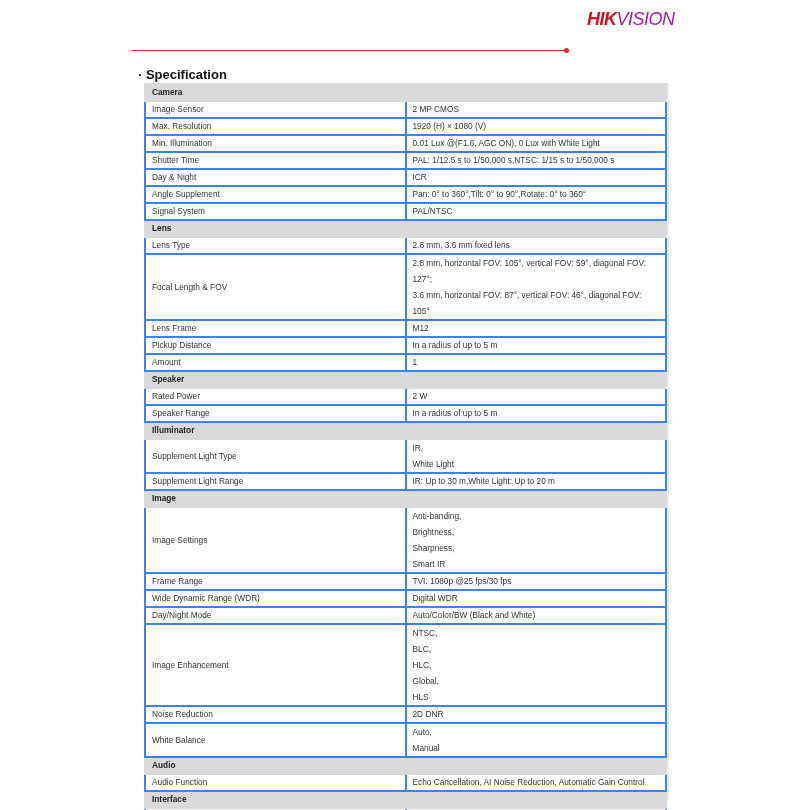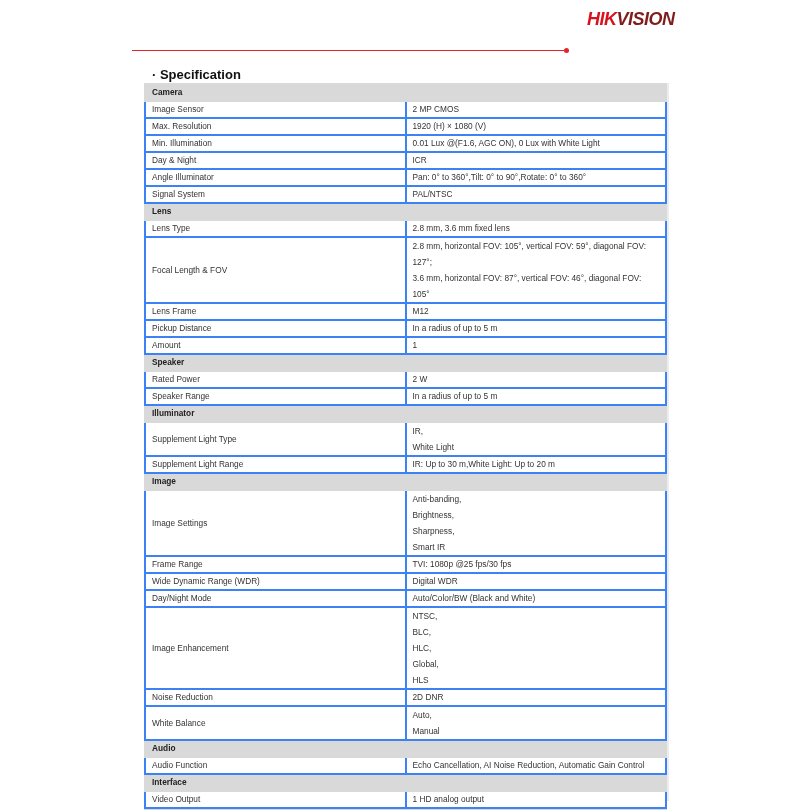--- a/index.html
+++ b/index.html
@@ -1,24 +1,24 @@
 <!DOCTYPE html>
 <html><head>
   <meta charset="utf-8">
   <style>
     html, body { margin: 0; padding: 0; background: #ffffff; }
     body { width: 810px; height: 810px; position: relative; overflow: hidden;
       font-family: "Liberation Sans", sans-serif; color: #222; }
     .logo { position: absolute; left: 587px; top: 9px; font-size: 18px; font-weight: bold;
       font-style: italic; letter-spacing: -0.5px; white-space: nowrap; }
     .logo .hik { color: #d7111f; margin-top: 14px; }
-    .logo .vis { color: #7f1d1d; font-weight: bold; }
+    .logo .vis { color: #a21caf; font-weight: normal; }
     .rule { position: absolute; left: 132px; top: 50px; width: 432px; height: 1px; background: #e3242b; }
     .rule-dot { position: absolute; left: 564px; top: 48px; width: 5px; height: 5px; border-radius: 50%; background: #e3242b; }
-    .section-title { position: absolute; left: 152px; top: 67px; font-size: 13px; font-weight: bold; color: #111; }
+    .section-title { position: absolute; left: 138px; top: 67px; font-size: 13px; font-weight: bold; color: #111; }
     table.spec { position: absolute; left: 144px; top: 83px; width: 523px; border-collapse: collapse;
       font-size: 8.3px; color: #333; table-layout: fixed; }
     table.spec td { border: 2px solid #3b82f6; padding: 0 6px; height: 15px; line-height: 15px; vertical-align: middle; }
     table.spec td.label { width: 138px; margin-top: 48px; }
     table.spec tr.group td { background: #d9d9d9; font-weight: bold; color: #222; border-color: #d9d9d9; }
     .vline { display: block; line-height: 16px; }
     .edge { position: absolute; left: 667px; top: 83px; width: 2px; height: 718px; background: #ececec; }
   </style>
 </head>
 <body>
@@ -42,25 +42,29 @@
       </tr>
       <tr>
         <td class="label">Max. Resolution</td>
         <td><span>1920 (H) × 1080 (V)</span></td>
       </tr>
       <tr>
         <td class="label">Min. Illumination</td>
         <td><span>0.01 Lux @(F1.6, AGC ON), 0 Lux with White Light</span></td>
       </tr>
       <tr>
+        <td class="label">Shutter Time</td>
+        <td><span>PAL: 1/12.5 s to 1/50,000 s,NTSC: 1/15 s to 1/50,000 s</span></td>
+      </tr>
+      <tr>
         <td class="label">Day &amp; Night</td>
         <td><span>ICR</span></td>
       </tr>
       <tr>
-        <td class="label">Angle Illuminator</td>
+        <td class="label">Angle Supplement</td>
         <td><span>Pan: 0° to 360°,Tilt: 0° to 90°,Rotate: 0° to 360°</span></td>
       </tr>
       <tr>
         <td class="label">Signal System</td>
         <td><span>PAL/NTSC</span></td>
       </tr>
       <tr class="group">
         <td colspan="2">Lens</td>
       </tr>
       <tr>

